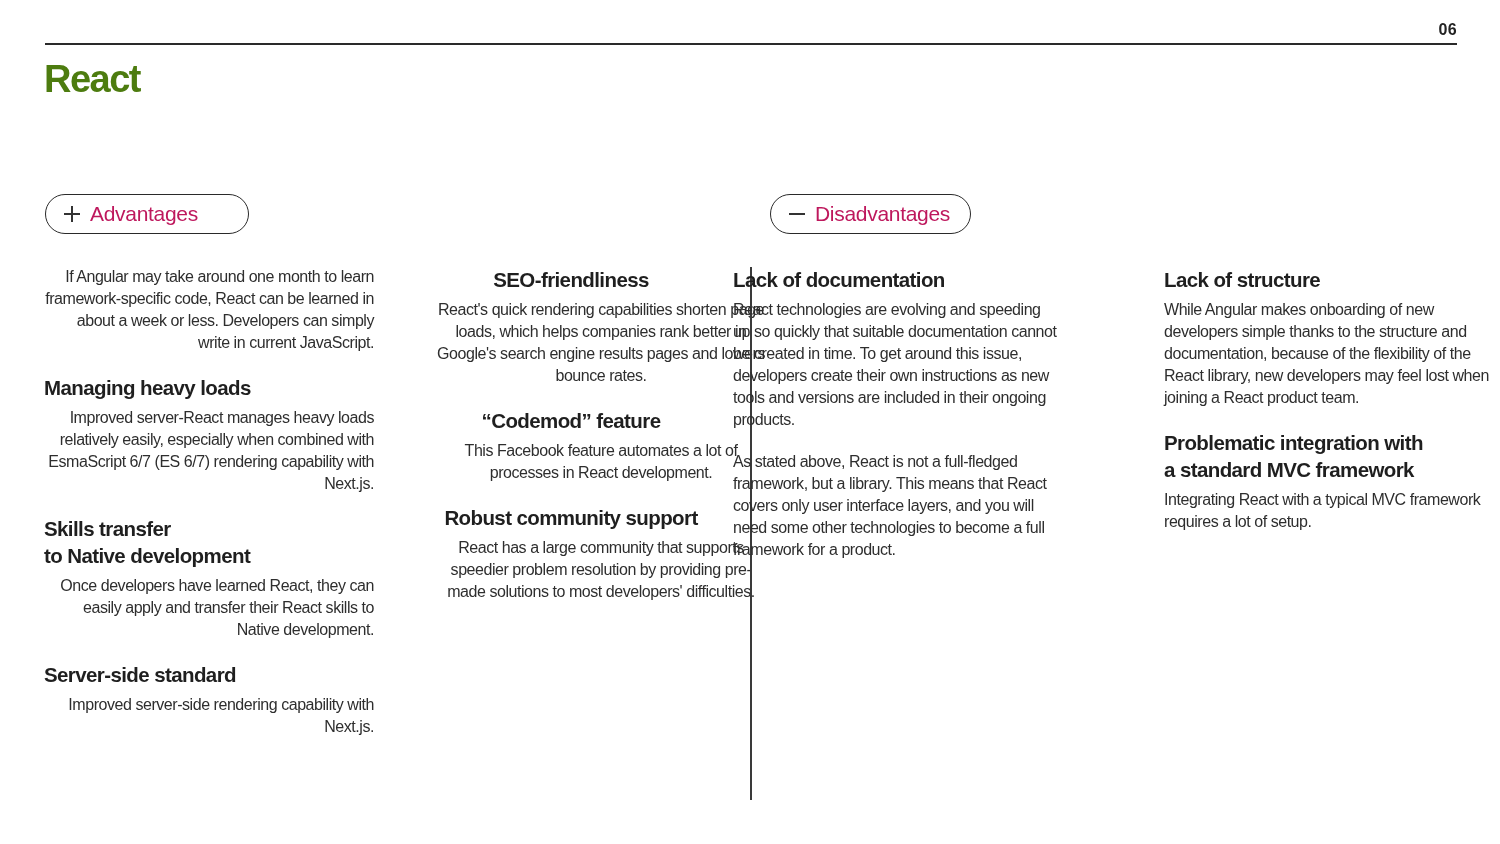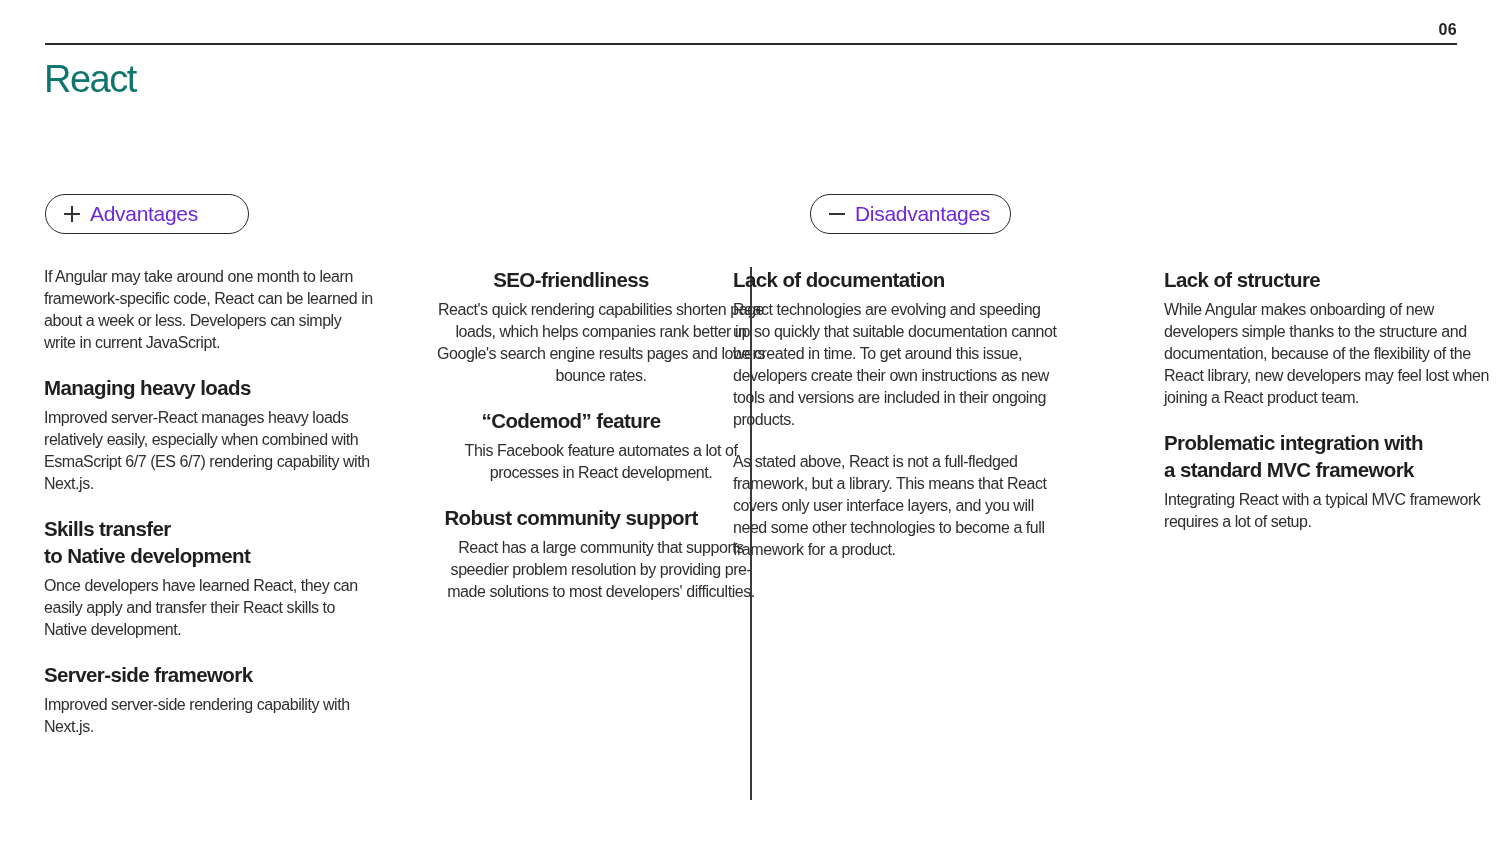--- a/index.html
+++ b/index.html
@@ -8,55 +8,55 @@
     font-family: "Liberation Sans", sans-serif; color: #222222;
   }
   .page-number {
     position: absolute; right: 43px; top: 21px; font-size: 16px; font-weight: bold; color: #222;
     letter-spacing: 0.3px;
   }
   .top-rule {
     position: absolute; left: 45px; right: 43px; top: 43px; height: 2px; background: #2a2a2a;
   }
   .page-title {
-    position: absolute; left: 44px; top: 58px; font-size: 38px; font-weight: normal; color: #0f766e;
+    position: absolute; left: 44px; top: 58px; font-size: 38px; font-weight: bold; color: #4d7c0f;
     letter-spacing: -1.5px; margin: 0;
   }
   .pill {
     position: absolute; top: 194px; height: 40px; border: 1.5px solid #2a2a2a; border-radius: 22px;
     display: flex; align-items: center; box-sizing: border-box; padding-left: 18px;
-    font-size: 21px; color: #6d28d9; letter-spacing: -0.3px; background: #fff;
+    font-size: 21px; color: #be185d; letter-spacing: -0.3px; background: #fff;
   }
   .pill .icon { display: inline-block; width: 16px; height: 16px; position: relative; margin-right: 10px; }
   .pill .icon.plus::before, .pill .icon.plus::after,
   .pill .icon.minus::before {
     content: ""; position: absolute; background: #333;
   }
   .pill .icon.plus::before { left: 0; right: 0; top: 7px; height: 1.6px; }
   .pill .icon.plus::after { top: 0; bottom: 0; left: 7px; width: 1.6px; }
   .pill .icon.minus::before { left: 0; right: 0; top: 7px; height: 1.6px; }
   .pill.adv { left: 45px; width: 204px; }
-  .pill.dis { left: 810px; width: 201px; text-align: right; }
+  .pill.dis { left: 770px; width: 201px; text-align: right; }
 
   .column { position: absolute; top: 266px; width: 330px; }
   .col-1 { left: 44px; }
   .col-2 { left: 406px; text-align: center; }
   .col-3 { left: 733px; }
   .col-4 { left: 1132px; margin-left: 32px; }
   .divider { position: absolute; left: 750px; top: 267px; width: 2px; height: 533px; background: #3a3a3a; }
 
   .item { margin-bottom: 20px; }
   .item h3 {
     margin: 0 0 6px 0; font-size: 20.5px; font-weight: bold; line-height: 27px; color: #1f1f1f;
     letter-spacing: -0.6px; white-space: pre-line;
   }
   .item p {
     margin: 0; font-size: 16px; line-height: 22px; color: #2e2e2e; letter-spacing: -0.45px;
   }
-  .col-1 .item p { width: 330px; }
+  .col-1 .item p { width: 330px; text-align: right; }
   .col-2 .item p { width: 330px; margin-left: 30px; }
   .col-3 .item p { width: 325px; }
   .col-4 .item p { width: 325px; }
 </style>
 </head>
 <body>
 
 <div class="page-number">06</div>
 <div class="top-rule"></div>
 <h1 class="page-title">React</h1>
@@ -78,21 +78,21 @@
   <div class="item">
     <h3>Managing heavy loads</h3>
     <p>Improved server-React manages heavy loads relatively easily, especially when combined with EsmaScript 6/7 (ES 6/7) rendering capability with Next.js.</p>
   </div>
   <div class="item">
     <h3>Skills transfer
 to Native development</h3>
     <p>Once developers have learned React, they can easily apply and transfer their React skills to Native development.</p>
   </div>
   <div class="item">
-    <h3>Server-side framework</h3>
+    <h3>Server-side standard</h3>
     <p>Improved server-side rendering capability with Next.js.</p>
   </div>
 </div>
 
 <div class="column col-2">
   <div class="item">
     <h3>SEO-friendliness</h3>
     <p>React's quick rendering capabilities shorten page loads, which helps companies rank better in Google's search engine results pages and lowers bounce rates.</p>
   </div>
   <div class="item">

